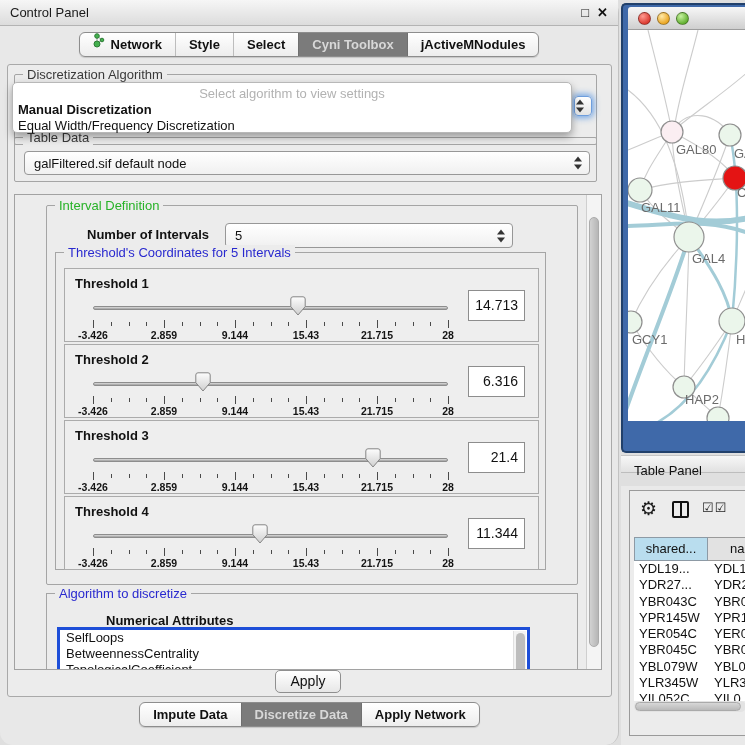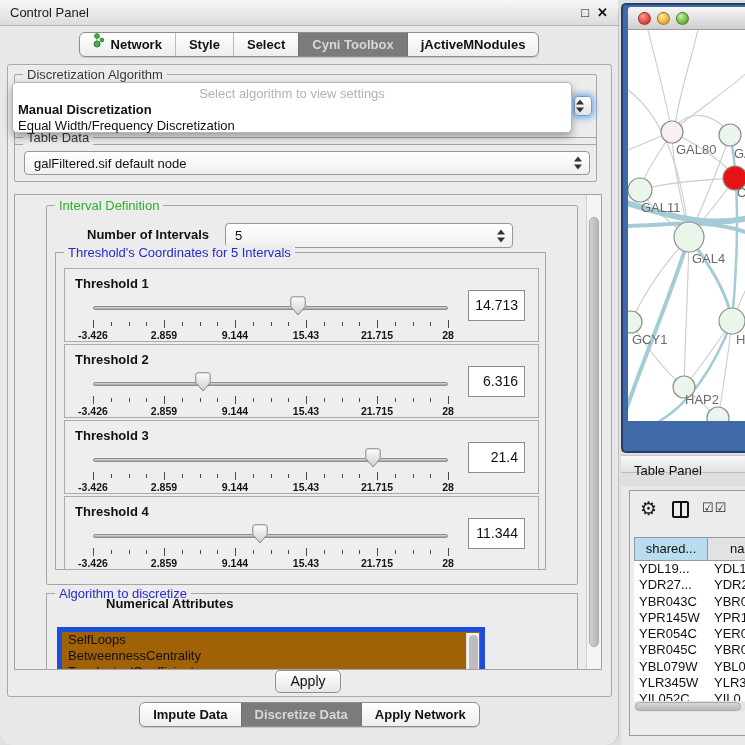--- a/index.html
+++ b/index.html
@@ -54,22 +54,22 @@
   .t-track { position:absolute; left:0; top:37px; width:355px; height:4px; border:1px solid #8d8d8d; border-radius:3px; background:linear-gradient(#dedede,#9e9e9e); }
   .t-handle { position:absolute; top:27px; transform:translateX(-50%); width:16px; height:20px; }
   .t-ticks { position:absolute; left:0; top:51px; width:355px; height:9px; }
   .tick { position:absolute; width:1px; height:4px; top:2px; background:#4a4a4a; }
   .tick.major { height:8px; top:0; }
   .t-labels { position:absolute; left:0; top:60px; width:355px; height:11px; }
   .t-lab { position:absolute; transform:translateX(-50%); font-size:10.5px; font-weight:bold; color:#141414; white-space:nowrap; }
   .t-value { position:absolute; left:403px; top:21px; width:57px; height:31px; background:#fff; border:1px solid #8d8d8d; font-size:14px; line-height:29px; text-align:right; padding-right:6px; }
 
   .attr-group { position:absolute; left:31px; top:398px; width:532px; height:95px; border:1px solid #a5a5a5; }
-  .attr-label { position:absolute; left:11px; top:2px; font-weight:bold;padding-left:48px; }
-  .attr-list { position:absolute; left:10px; top:33px; width:428px; height:60px; background:#a16207; border:5px solid #1d4ed8; overflow:hidden; }
+  .attr-label { position:absolute; left:11px; top:19px; font-weight:bold;padding-left:48px; }
+  .attr-list { position:absolute; left:10px; top:33px; width:473px; height:60px; background:#ffffff; border:3px solid #1d4ed8; overflow:hidden; }
   .attr-item { height:16px; line-height:16px; padding-left:6px; white-space:nowrap; }
   .attr-scroll { position:absolute; right:1px; top:1px; bottom:1px; width:13px; background:#f3f3f3; border-left:1px solid #e0e0e0; }
   .attr-scroll .thumb { position:absolute; left:2px; top:2px; width:9px; height:42px; border-radius:5px; background:#bdbdbd; }
 
   .apply-bar { position:absolute; left:6px; top:599px; width:588px; height:33px; text-align:center; }
   .btn { display:inline-block; margin-top:6px; min-width:66px; height:23px; line-height:21px; padding:0 12px; background:linear-gradient(#ffffff,#e7e7e7); border:1px solid #8f8f8f; border-radius:5px; font-size:14px; text-align:center; }
 
   .bottom-tabbar { position:absolute; left:0; top:702px; width:619px; display:flex; justify-content:center; }
 
   

